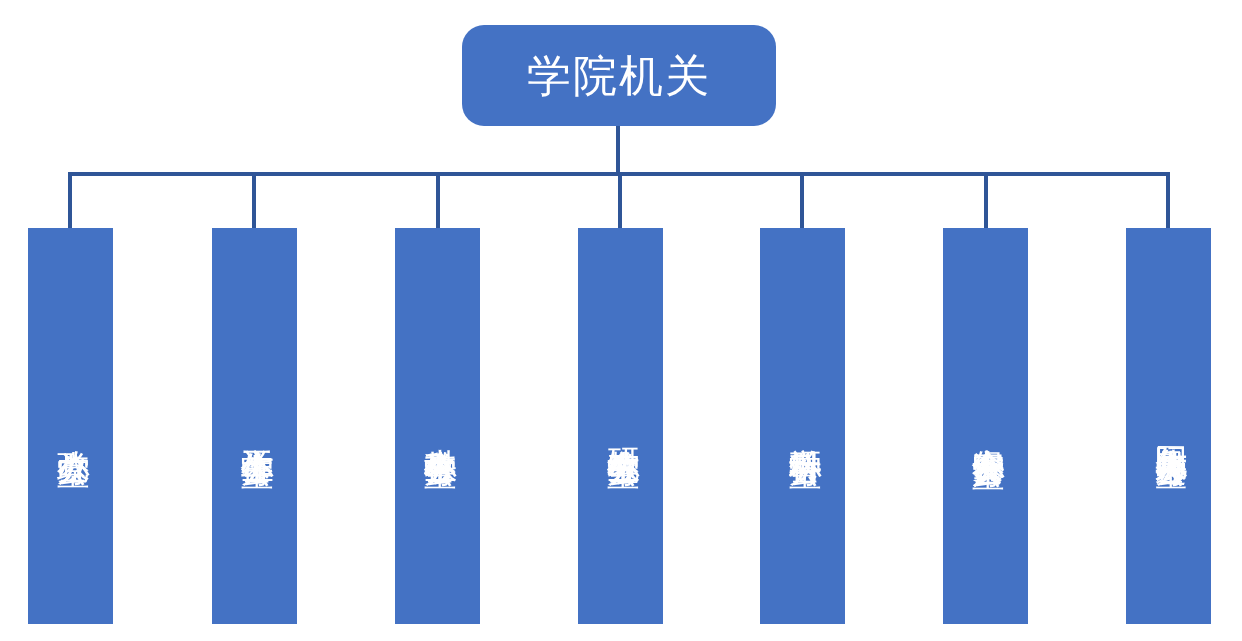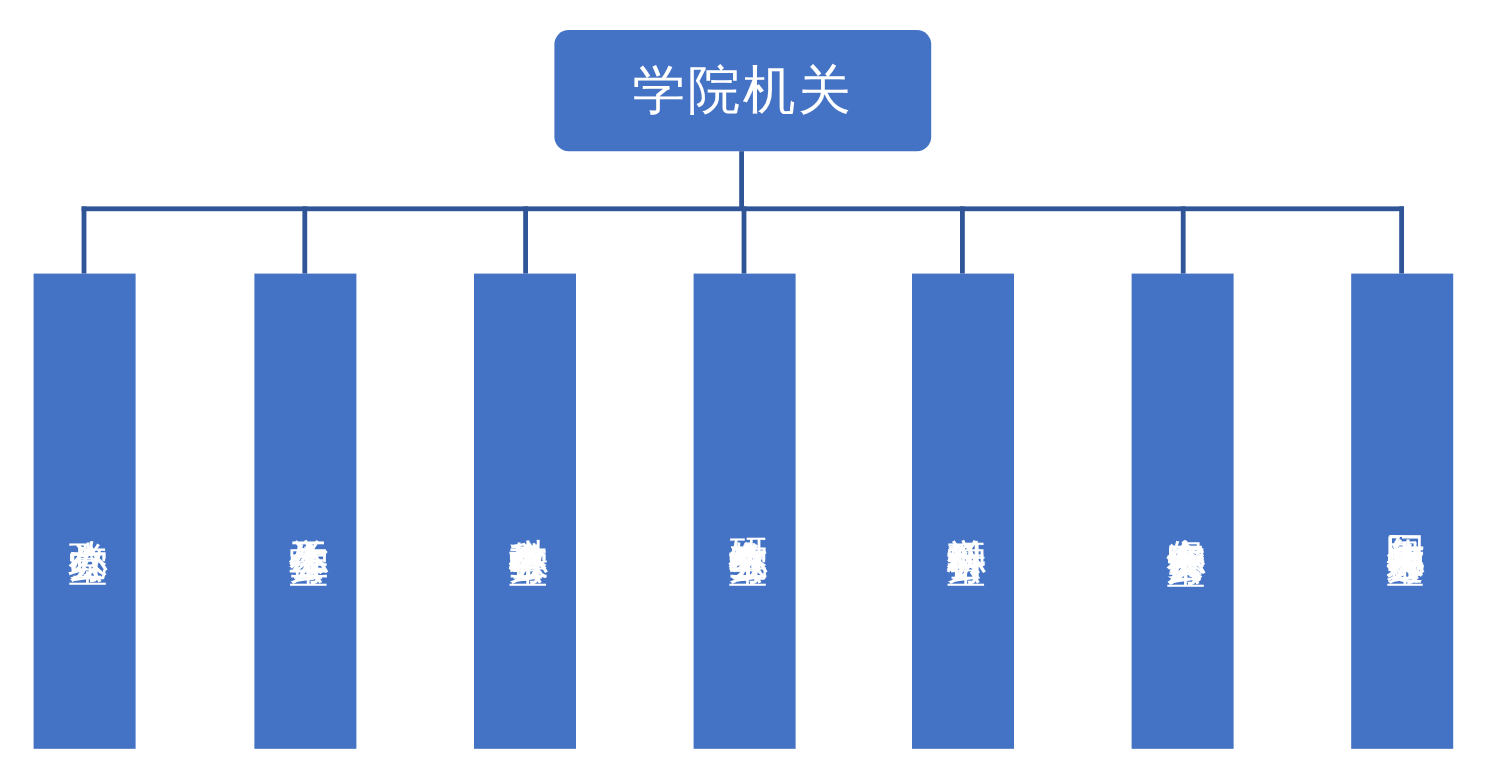--- a/index.html
+++ b/index.html
@@ -20,21 +20,21 @@
   }
 
   
   .root-node {
     position: absolute;
     left: 462px;
     top: 25px;
     width: 314px;
     height: 101px;
     background: #4472C4;
-    border-radius: 12px;
+    border-radius: 22px;
     display: flex;
     align-items: center;
     justify-content: center;
     box-sizing: border-box;
   }
   .root-label {
     color: #FFFFFF;
     font-size: 44px;
     line-height: 1;
     letter-spacing: 2px;

